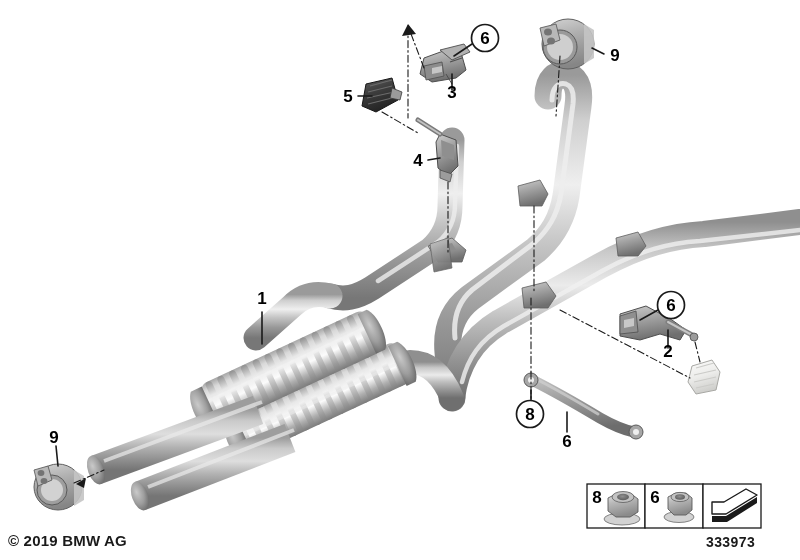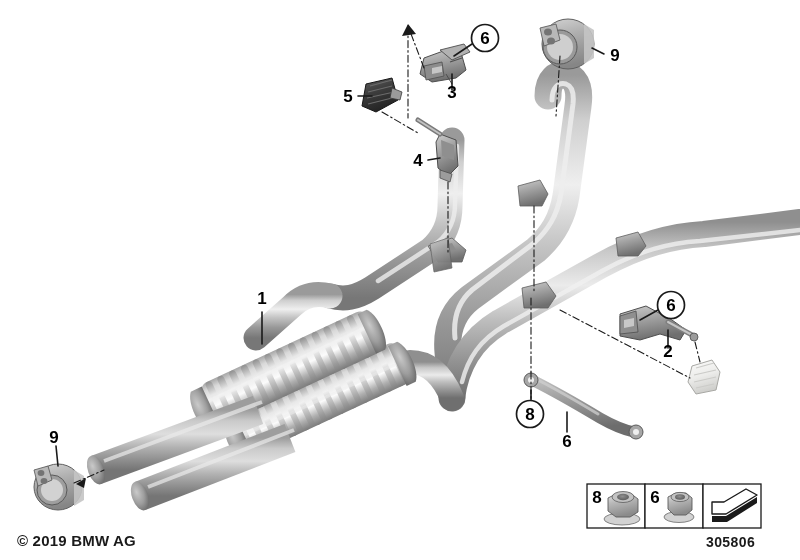--- a/index.html
+++ b/index.html
@@ -34,21 +34,21 @@
     fill: #000000;
   }
   .legend-num {
     font-family: "Liberation Sans", sans-serif;
     font-weight: bold;
     font-size: 17px;
     fill: #000000;
   }
   .copyright-text {
     position: absolute;
-    left: 17px;
+    left: 8px;
     top: 532px;
     font-family: "Liberation Sans", sans-serif;
     font-weight: bold;
     font-size: 15px;
     color: #1a1a1a;
     letter-spacing: 0.2px;
     white-space: nowrap;
   }
   .diagram-id {
     position: absolute;
@@ -431,15 +431,15 @@
         <g>
           <path d="M712,514 L712,502 L724,502 L746,489 L757,495 L726,514 Z" fill="#ffffff" stroke="#1a1a1a" stroke-width="1.4" stroke-linejoin="round"></path>
           <path d="M712,516 L726,516 L757,497 L757,503 L727,522 L712,522 Z" fill="#1a1a1a"></path>
         </g>
       </g>
     </g>
   </svg>
 
   <div class="copyright-text">© 2019 BMW AG</div>
 
-  <div class="diagram-id">305806</div>
+  <div class="diagram-id">333973</div>
 
 </div>
 
 </body></html>

